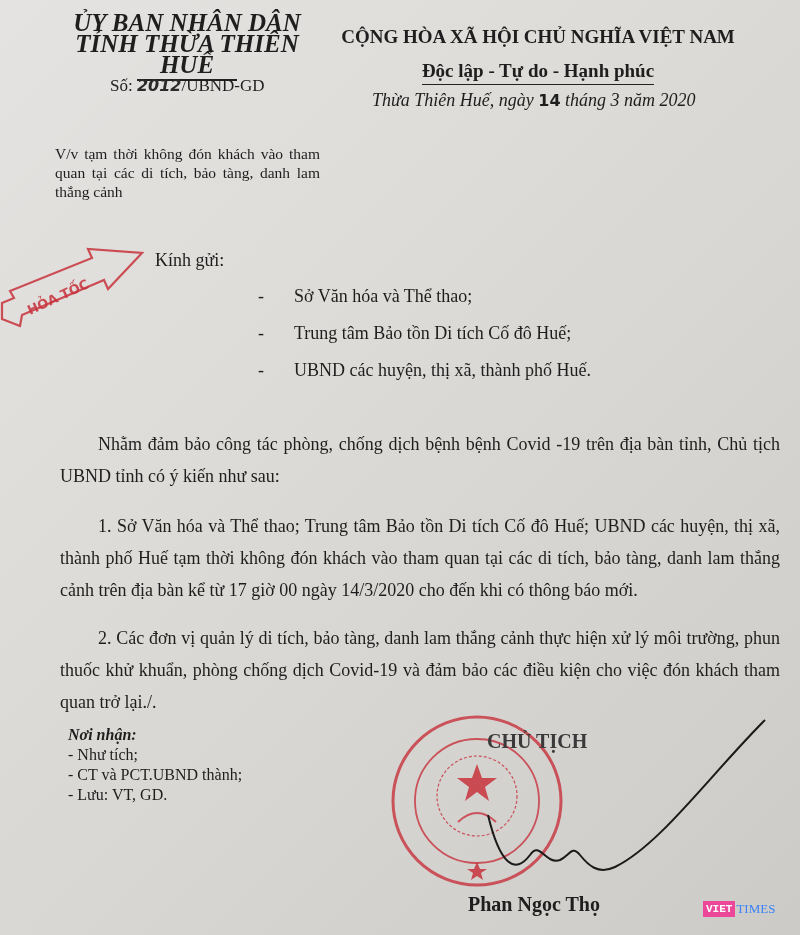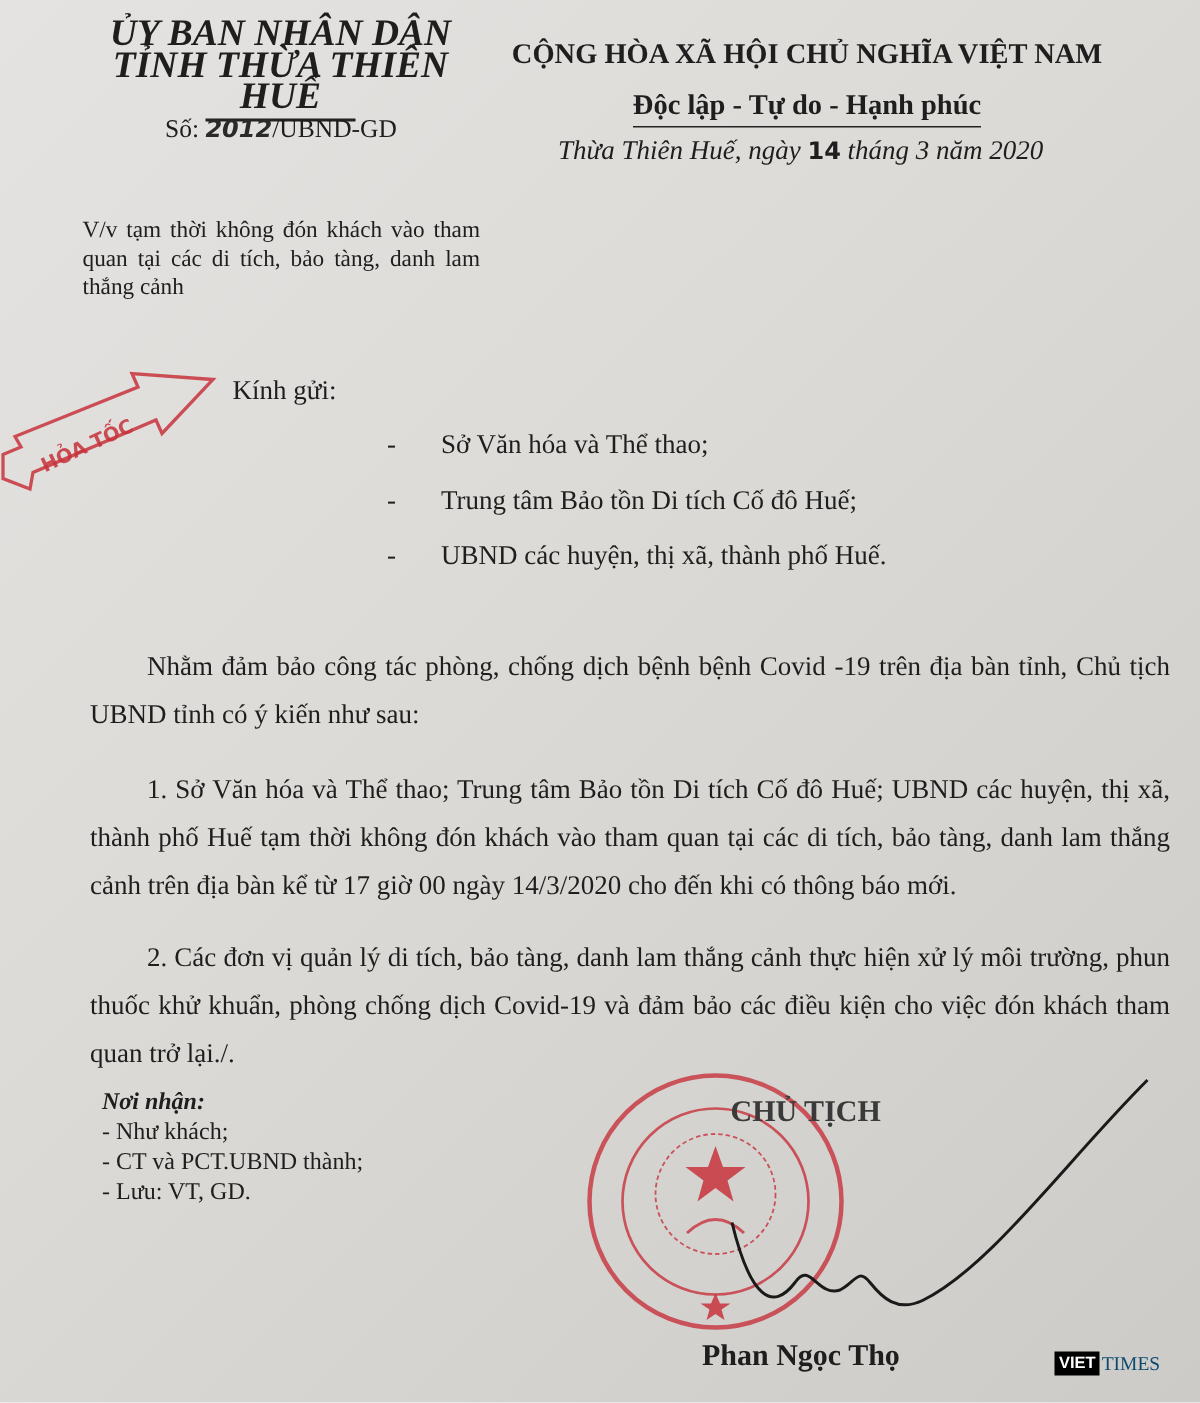--- a/index.html
+++ b/index.html
@@ -25,22 +25,22 @@
   .para { left:60px; width:720px; font-size:18px; line-height:32px; text-align:justify; }
   .para .ind { display:inline-block; width:38px; }
   .noi { left:20px; top:725px; font-size:16px; line-height:20px;margin-left:48px; }
   .noi .title { font-weight:bold; font-style:italic; }
   .chutich { left:487px; top:730px; font-weight:bold; font-size:20px; color:#3a3a3a; }
   .signer { left:468px; top:893px; font-weight:bold; font-size:20px; }
   .stamp { left:388px; top:712px; width:178px; height:178px; }
   .sig { left:470px; top:715px; width:300px; height:180px; }
   .hoatoc { left:0px; top:223px; width:150px; height:110px; }
   .logo { left:703px; top:898px; height:22px; display:flex; align-items:center; }
-  .logo .viet { background:#000000; color:#fff; font-family:Liberation Sans, sans-serif; font-weight:bold; font-size:11px; padding:2px 3px; }
-  .logo .times { color:#0c4a6e; font-family:"Liberation Serif", serif; font-size:13px; margin-left:1px; }
+  .logo .viet { background:#ec4899; color:#fff; font-family:Liberation Mono, monospace; font-weight:bold; font-size:11px; padding:2px 3px; }
+  .logo .times { color:#3b82f6; font-family:"Liberation Serif", serif; font-size:13px; margin-left:1px; }
 </style>
 </head>
 <body>
 
 <div class="abs hdr-left">
   <div>ỦY BAN NHÂN DÂN</div>
   <div>TỈNH THỪA THIÊN HUẾ</div>
   <div class="rule"></div>
 </div>
 
@@ -70,21 +70,21 @@
 <div class="abs recip" style="top:286px"><span class="dash">-</span><span>Sở Văn hóa và Thể thao;</span></div>
 <div class="abs recip" style="top:323px"><span class="dash">-</span><span>Trung tâm Bảo tồn Di tích Cố đô Huế;</span></div>
 <div class="abs recip" style="top:360px"><span class="dash">-</span><span>UBND các huyện, thị xã, thành phố Huế.</span></div>
 
 <div class="abs para" style="top:428px"><span class="ind"></span><span>Nhằm đảm bảo công tác phòng, chống dịch bệnh bệnh Covid -19 trên địa bàn tỉnh, Chủ tịch UBND tỉnh có ý kiến như sau:</span></div>
 <div class="abs para" style="top:510px"><span class="ind"></span><span>1. Sở Văn hóa và Thể thao; Trung tâm Bảo tồn Di tích Cố đô Huế; UBND các huyện, thị xã, thành phố Huế tạm thời không đón khách vào tham quan tại các di tích, bảo tàng, danh lam thắng cảnh trên địa bàn kể từ 17 giờ 00 ngày 14/3/2020 cho đến khi có thông báo mới.</span></div>
 <div class="abs para" style="top:622px"><span class="ind"></span><span>2. Các đơn vị quản lý di tích, bảo tàng, danh lam thắng cảnh thực hiện xử lý môi trường, phun thuốc khử khuẩn, phòng chống dịch Covid-19 và đảm bảo các điều kiện cho việc đón khách tham quan trở lại./.</span></div>
 
 <div class="abs noi">
   <div class="title">Nơi nhận:</div>
-  <div>- Như khách;</div>
+  <div>- Như tích;</div>
   <div>- CT và PCT.UBND thành;</div>
   <div>- Lưu: VT, GD.</div>
 </div>
 
 <svg class="abs stamp" viewBox="0 0 178 178">
   <g fill="none" stroke="#c8323c" opacity="0.8">
     <circle cx="89" cy="89" r="84" stroke-width="3"></circle>
     <circle cx="89" cy="89" r="62" stroke-width="1.8"></circle>
     <circle cx="89" cy="84" r="40" stroke-width="1.2" stroke-dasharray="3 2"></circle>
   </g>

